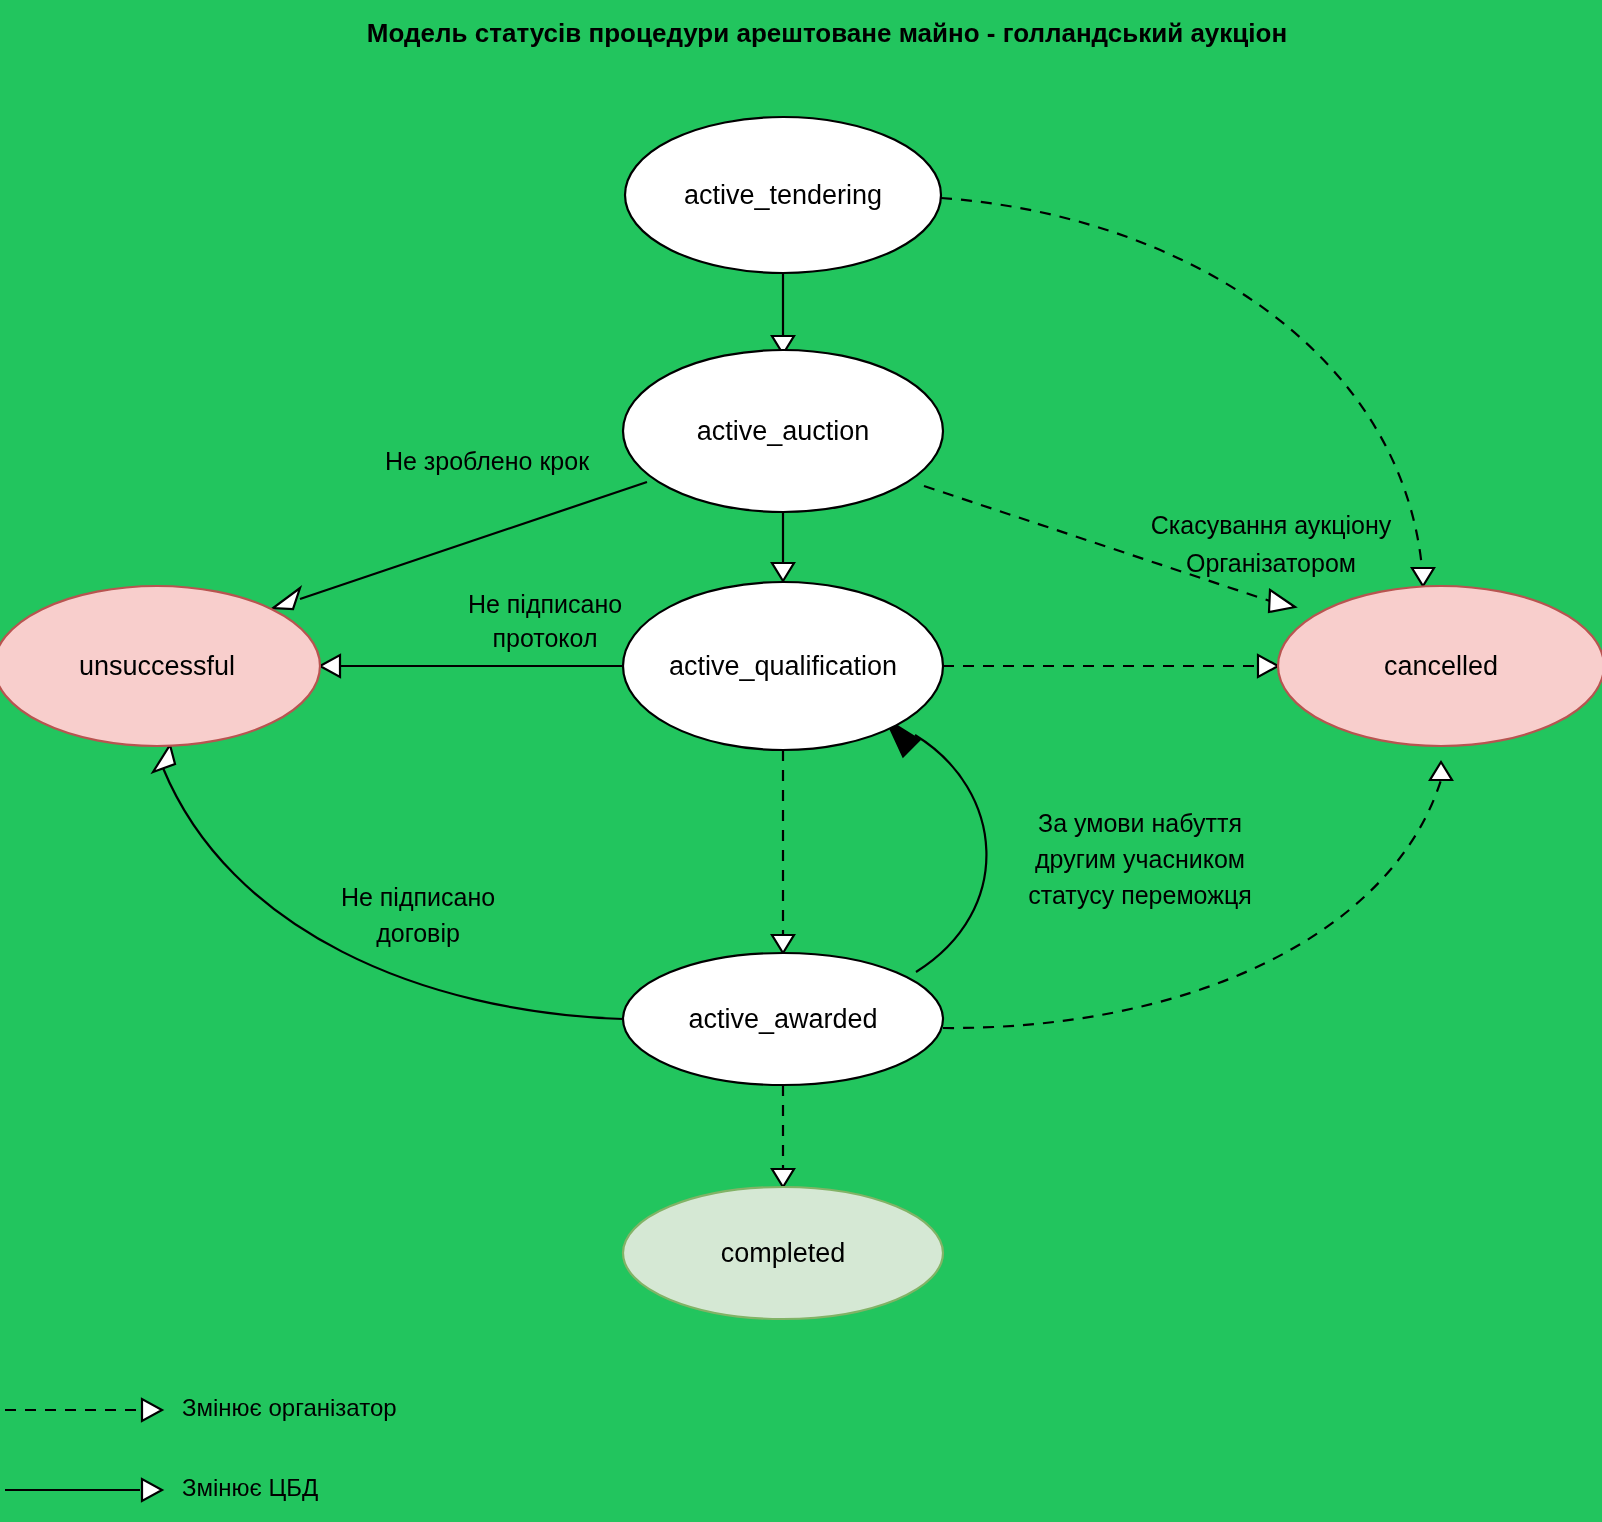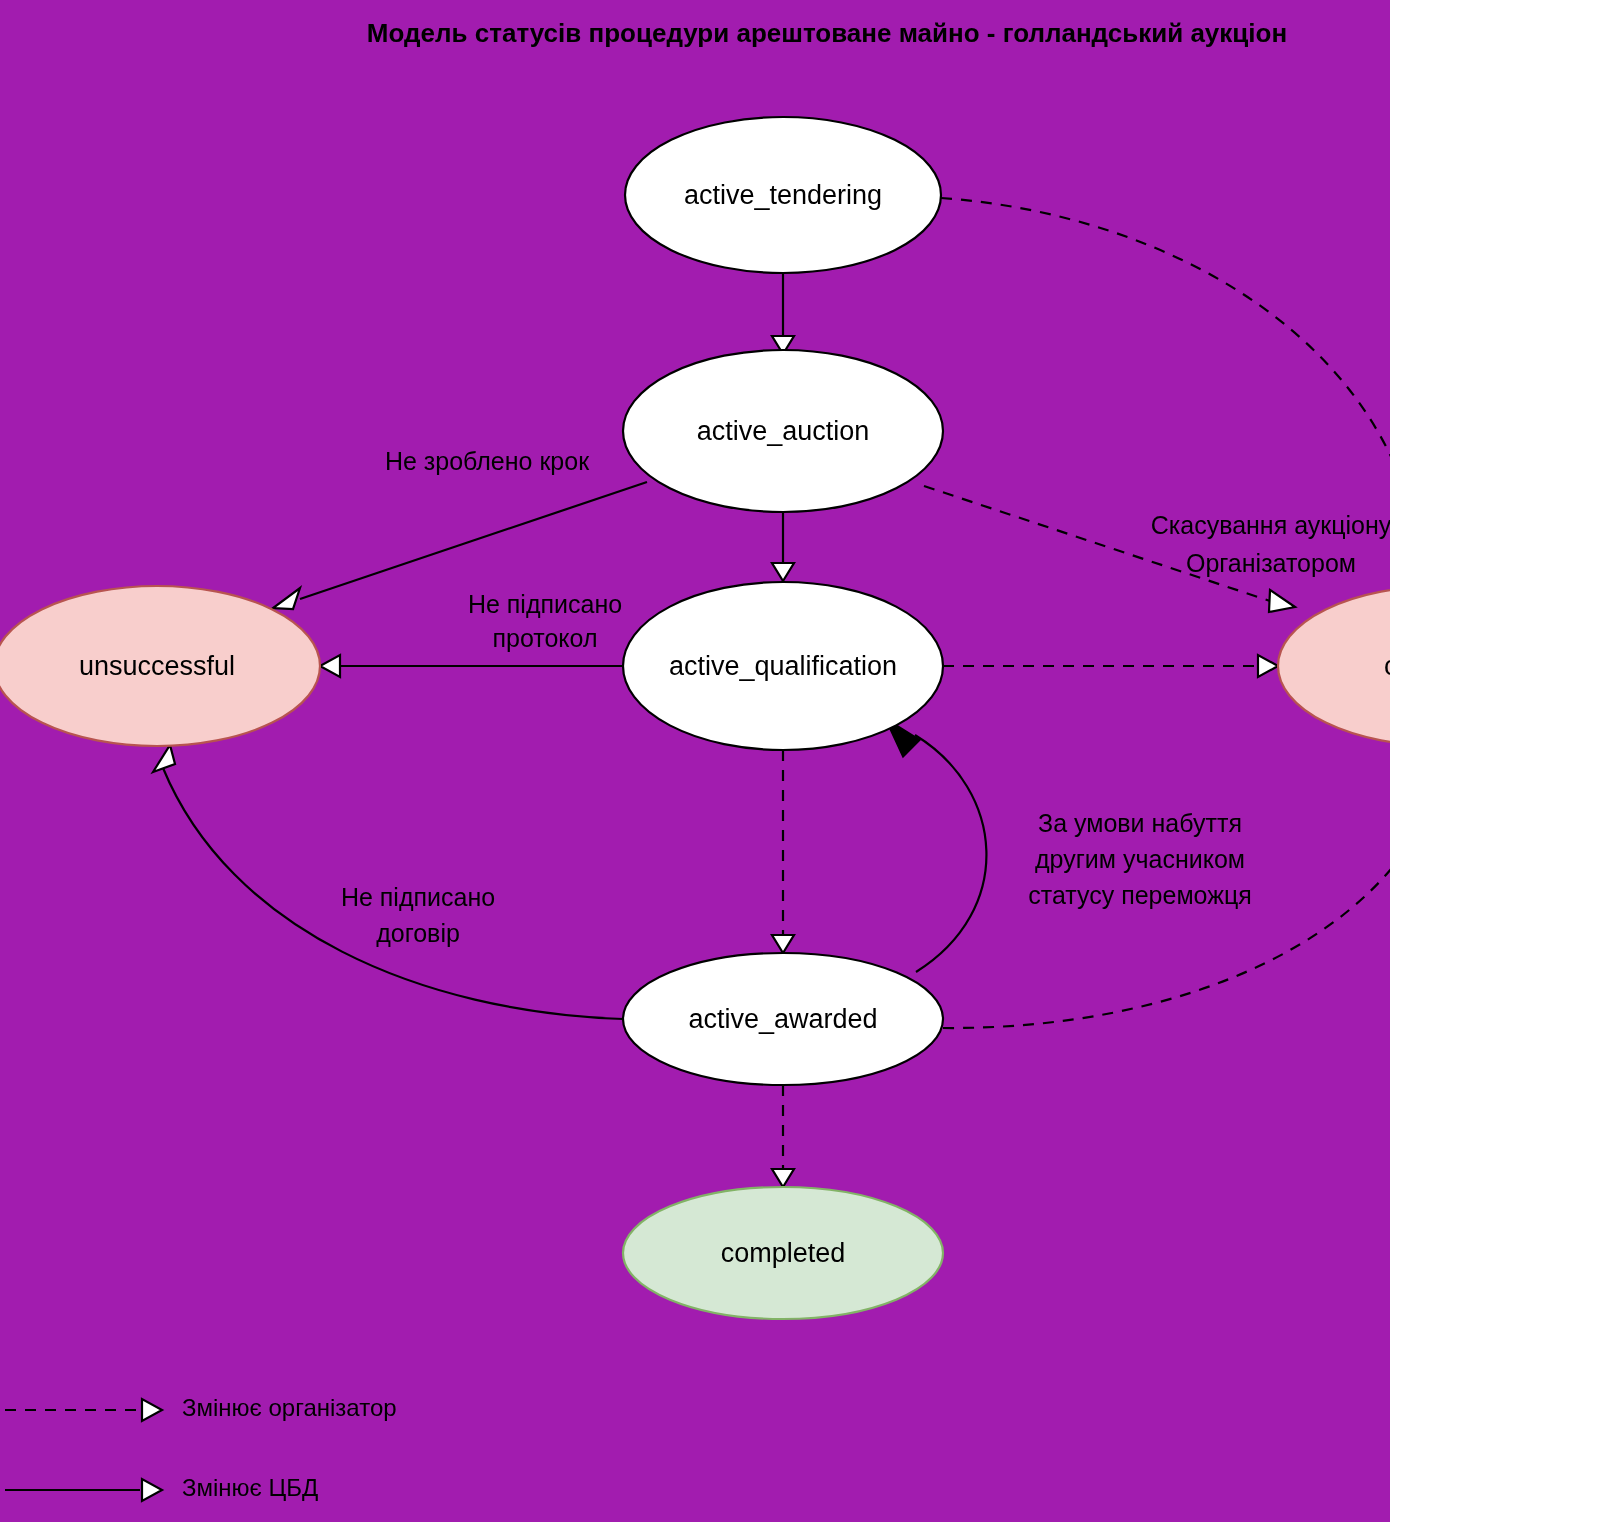--- a/index.html
+++ b/index.html
@@ -2,23 +2,23 @@
 <html><head>
 <meta charset="utf-8">
 <style>
   html, body {
     margin: 0;
     padding: 0;
     background: #ffffff;
   }
   #canvas {
     position: relative;
-    width: 1390px;
+    width: 1602px;
     height: 1522px;
-    background: #a21caf;
+    background: #22c55e;
     font-family: "Liberation Sans", sans-serif;
     overflow: hidden;
   }
   svg.diagram {
     position: absolute;
     top: 0;
     left: 0;
     width: 1602px;
     height: 1522px;
   }

